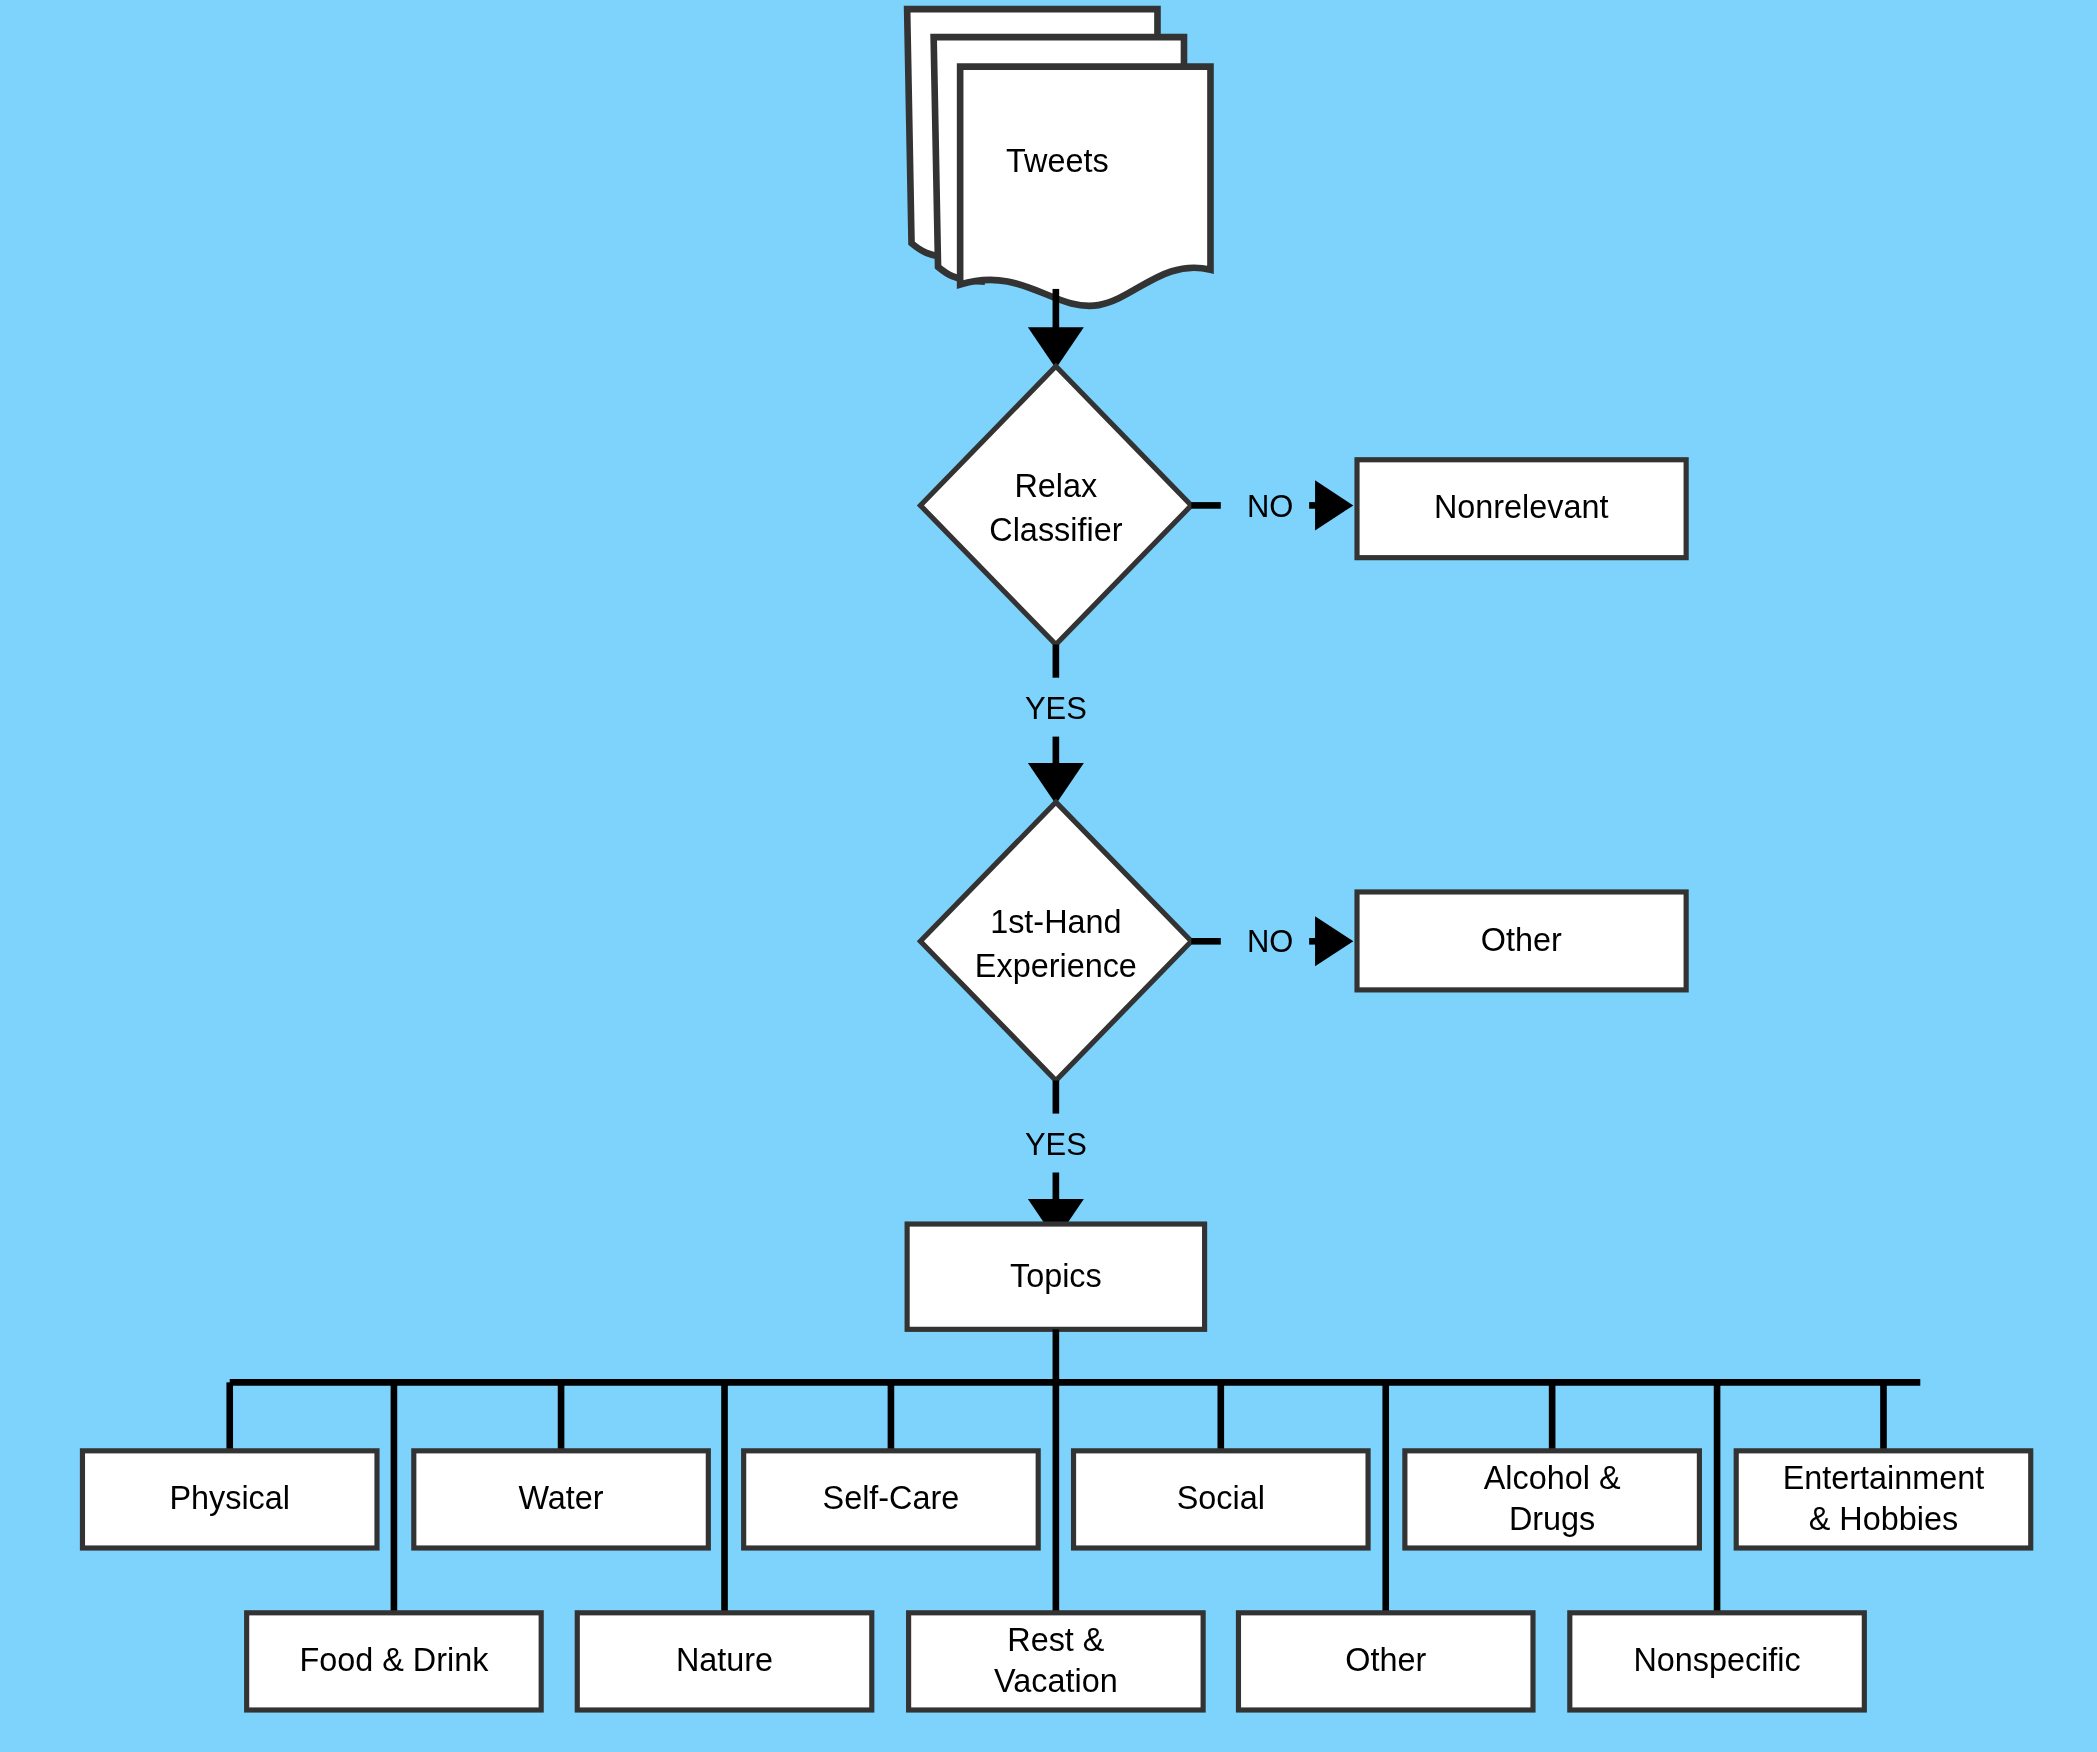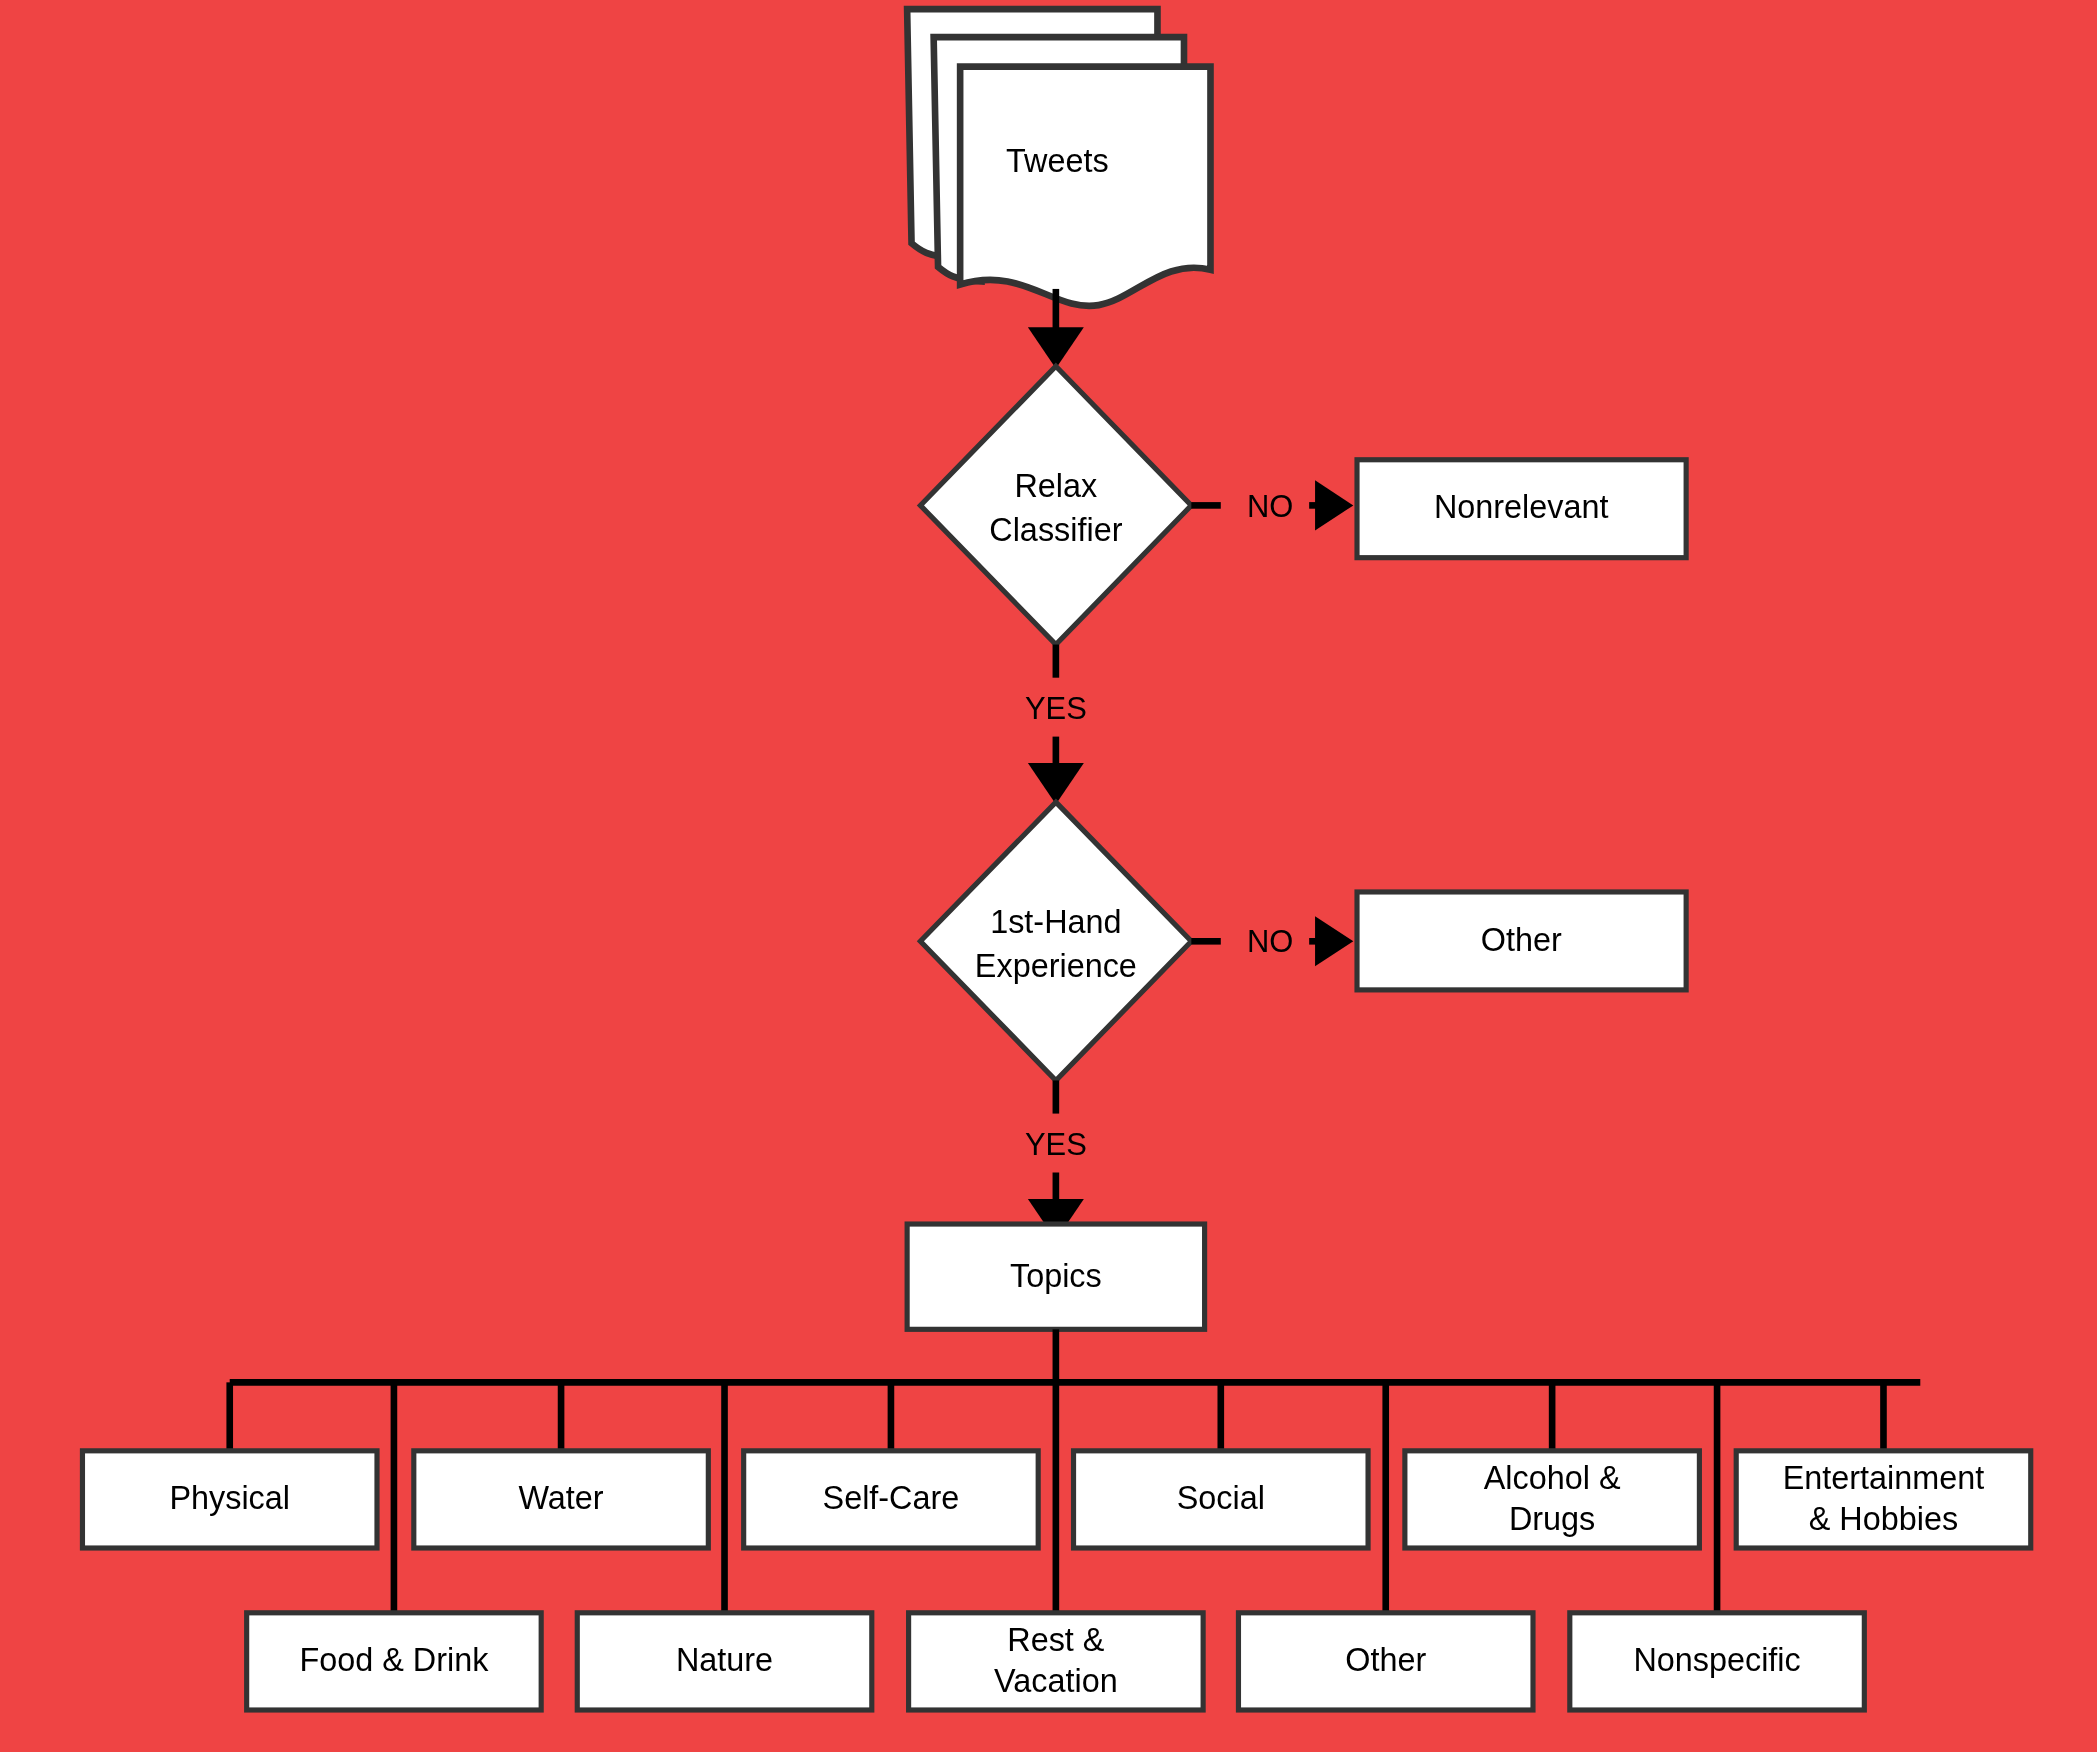--- a/index.html
+++ b/index.html
@@ -7,21 +7,21 @@
     padding: 0;
     background: #ffffff;
   }
   body {
     font-family: "Liberation Sans", sans-serif;
   }
   #stage {
     position: relative;
     width: 2097px;
     height: 1753px;
-    background: #ef4444;
+    background: #7dd3fc;
     overflow: hidden;
   }
   #flow {
     position: absolute;
     left: 0;
     top: 0;
     width: 2097px;
     height: 1753px;
   }
   .shape-text {

